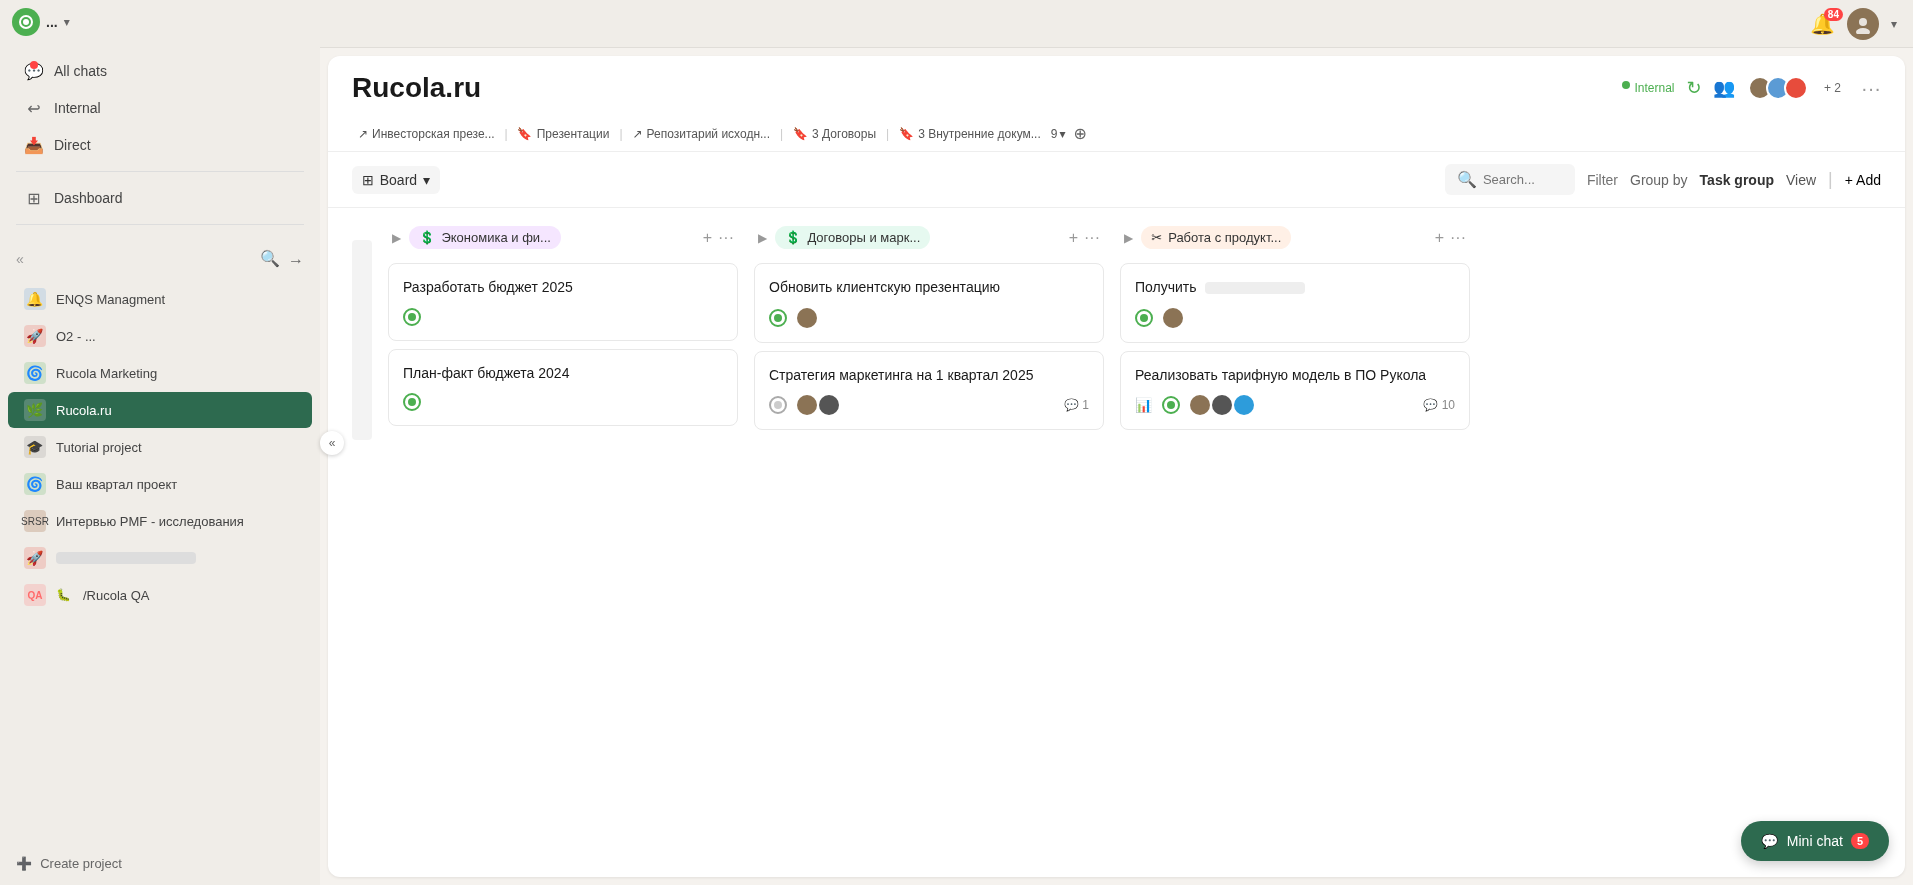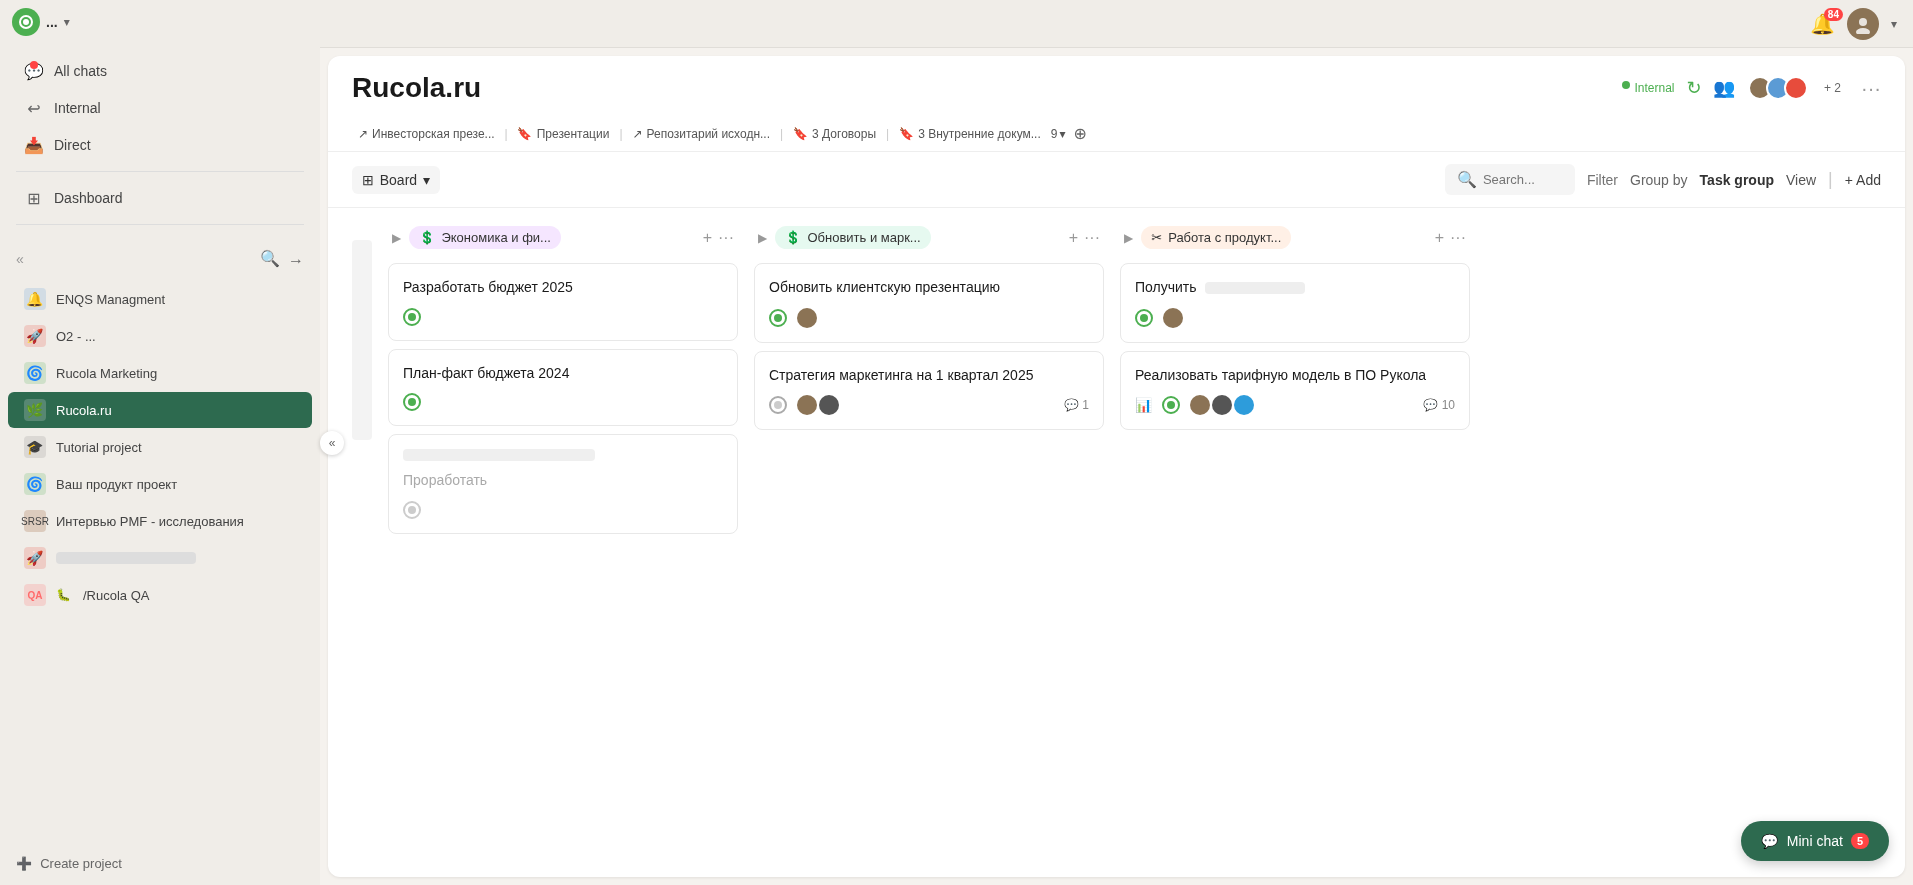--- a/index.html
+++ b/index.html
@@ -67,21 +67,21 @@
     
     .tasks-toolbar { display: flex; align-items: center; gap: 12px; padding: 12px 24px; border-bottom: 1px solid #eee; }
     .board-btn { display: flex; align-items: center; gap: 6px; font-size: 14px; color: #333; cursor: pointer; padding: 6px 10px; border-radius: 6px; background: #f5f5f5; border: none; font-weight: 500; }
     .toolbar-spacer { flex: 1; }
     .search-box { display: flex; align-items: center; gap: 6px; background: #f5f5f5; border-radius: 6px; padding: 6px 12px; }
     .search-input { border: none; background: transparent; font-size: 13px; color: #666; outline: none; width: 80px; }
     .filter-btn { font-size: 14px; color: #737373; cursor: pointer; font-weight: 500; }
     .groupby-label { font-size: 14px; color: #666; }
     .groupby-value { font-size: 14px; color: #333; font-weight: 600; cursor: pointer; }
     .view-btn { font-size: 14px; color: #555; cursor: pointer; font-weight: 500; }
-    .add-btn { display: flex; align-items: center; gap: 4px; font-size: 14px; color: #404040; cursor: pointer; font-weight: 500; }
+    .add-btn { display: flex; align-items: center; gap: 4px; font-size: 14px; color: #000000; cursor: pointer; font-weight: 500; }
 
     
     .board-area { flex: 1; overflow-x: auto; overflow-y: hidden; display: flex; padding: 12px 24px 16px; gap: 16px; }
 
     .board-column { width: 350px; flex-shrink: 0; display: flex; flex-direction: column; }
     .column-header { display: flex; align-items: center; gap: 8px; padding: 6px 4px; margin-bottom: 8px; }
     .column-expand { color: #999; cursor: pointer; font-size: 12px; }
     .column-tag { display: flex; align-items: center; gap: 6px; background: #f0f0f0; border-radius: 20px; padding: 4px 10px; font-size: 13px; font-weight: 500; color: #333; }
     .column-actions { margin-left: auto; display: flex; align-items: center; gap: 6px; }
     .col-icon-btn { color: #999; cursor: pointer; font-size: 16px; }
@@ -180,21 +180,21 @@
       <span>Rucola.ru</span>
     </div>
 
     <div class="project-item">
       <div class="proj-icon" style="background:#55555522;">🎓</div>
       <span>Tutorial project</span>
     </div>
 
     <div class="project-item">
       <div class="proj-icon" style="background:#4CAF5033;">🌀</div>
-      <span>Ваш продукт проект</span>
+      <span>Ваш квартал проект</span>
     </div>
 
     <div class="project-item">
       <div class="proj-icon" style="background:#8B451333;font-size:10px;">SRSR</div>
       <span>Интервью PMF - исследования</span>
     </div>
 
     <div class="project-item">
       <div class="proj-icon" style="background:#e74c3c33;">🚀</div>
       <span style="background:#ddd;border-radius:4px;width:140px;height:12px;display:inline-block;"></span>
@@ -339,37 +339,28 @@
 
         <div class="task-card">
           <div class="task-title">План-факт бюджета 2024</div>
           <div class="task-footer">
             <div class="status-icon green">
               <div class="status-inner"></div>
             </div>
           </div>
         </div>
 
-        <div class="task-card-partial">
-          <div class="partial-blur" style="width:60%;"></div>
-          <div class="task-title" style="color:#aaa;">Проработать</div>
-          <div class="task-footer">
-            <div class="status-icon gray" style="border-color:#ccc;">
-              <div style="width:8px;height:8px;background:#ccc;border-radius:50%;"></div>
-            </div>
-          </div>
-        </div>
       </div>
 
       <div class="board-column">
         <div class="column-header">
           <span class="column-expand">▶</span>
           <div class="column-tag" style="background:#e6f9f0;">
             <span>💲</span>
-            <span>Обновить и марк...</span>
+            <span>Договоры и марк...</span>
           </div>
           <div class="column-actions">
             <span class="col-icon-btn">+</span>
             <span class="col-icon-btn">···</span>
           </div>
         </div>
 
         <div class="task-card">
           <div class="task-title">Обновить клиентскую презентацию</div>
           <div class="task-footer">

